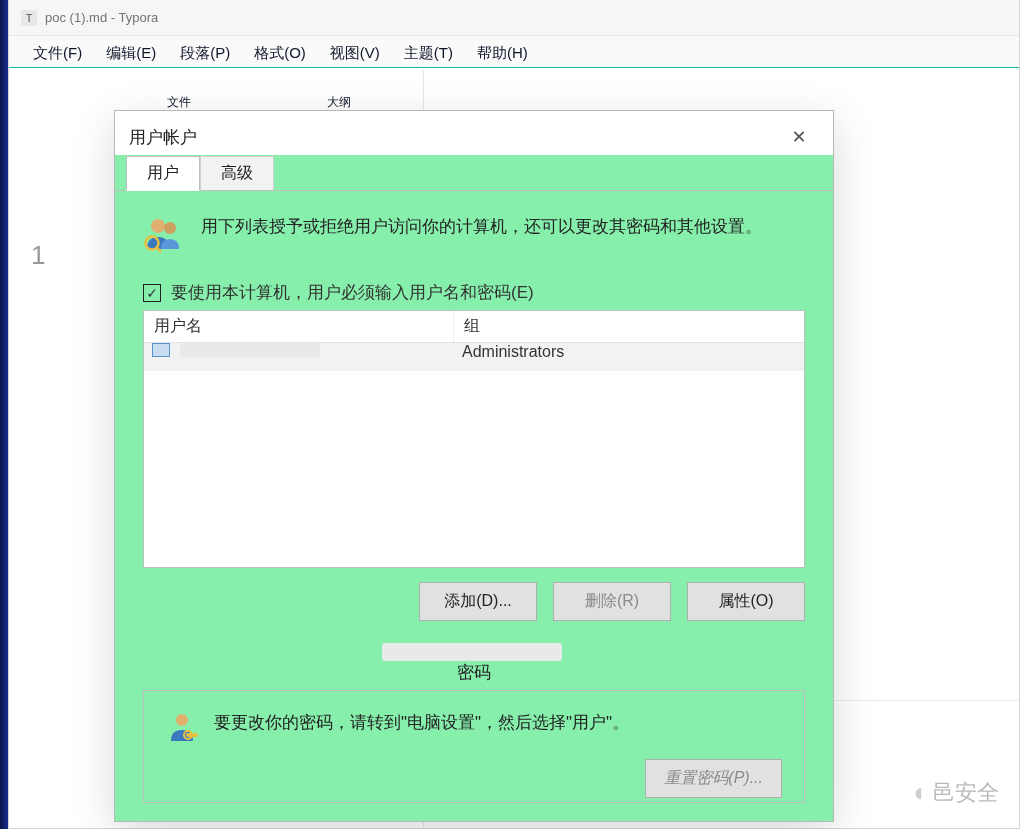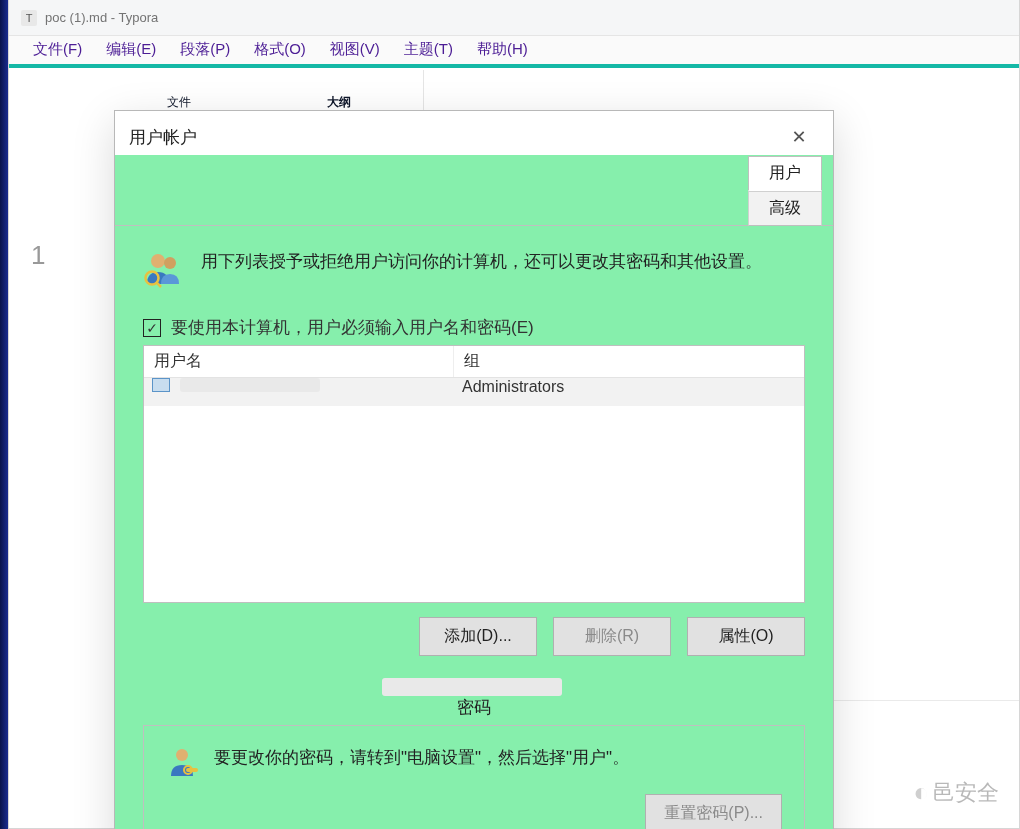--- a/index.html
+++ b/index.html
@@ -44,26 +44,26 @@
     width: 16px; height: 16px;
     background: #e8e8e8;
     display: inline-flex; align-items:center; justify-content:center;
     border-radius:2px; font-size:11px; color:#555;
     margin-right: 8px;
   }
   .titlebar .title-text { color:#737373; font-size:13px; }
 
   .menubar {
     height: 32px;
-    display: flex; align-items: flex-start;
+    display: flex; align-items: flex-end;
     padding: 0 12px;
     background:#fafafa;
-    border-bottom: 4px solid #14b8a6;
+    border-bottom: 1px solid #14b8a6;
     font-size: 15px;
-    color:#4c1d95;
+    color:#0f172a;
   }
   .menubar .menu-item {
     padding: 4px 12px;
     cursor: default;
   }
 
   .editor-area {
     position: absolute;
     left: 0; right: 0;
     top: 70px; bottom: 0;
@@ -76,21 +76,21 @@
     background: #fff;
     padding-top: 24px;
   }
   .side-tabs {
     display: flex;
     padding-left: 90px;
     font-size: 12px;
     color: #0f172a;
   }
   .side-tabs .stab { width: 160px; text-align: center; }
-  .stab.active { font-weight: 700; }
+  .stab.active { font-weight: 400; }
 
   .line-gutter {
     position: absolute;
     left: 22px; top: 170px;
     font-size: 26px; color: #999;
   }
 
   .main-content {
     flex: 1;
     padding: 0;
@@ -156,21 +156,20 @@
     display:flex; align-items:center; justify-content:center;
     font-size: 18px; color:#555;
     cursor: default;
   }
 
   .tabstrip {
     display:flex;
     align-items:flex-end;
     padding: 0 11px;
     border-bottom: 1px solid #bfbfbf;
-    flex-direction: column;
   }
   .tabstrip .tab {
     padding: 6px 20px 6px 20px;
     font-size: 16px;
     color:#222;
     border: 1px solid transparent;
     position: relative;
     top: 1px;
     cursor: default;
   }
@@ -277,21 +276,21 @@
     display:flex; align-items:center;flex-direction:column;
   }
   .pwd-head .blur { width:180px; height:18px; margin-right:4px;}
   .pwd-box {
     border: 1px solid #bfbfbf;
     margin-top: 6px;
     padding: 18px 22px 4px 22px;
   }
   .pwd-box .desc-row .people-icon { width:34px; height:34px; margin-right:14px; margin-top:2px;}
   .pwd-box .desc { font-size:17px; line-height:1.6; }
-  .pwd-box .btn-row { margin-top:14px; }
+  .pwd-box .btn-row { margin-top:14px;font-style:italic; }
 </style>
 </head>
 <body>
 
 <div class="desktop-edge"></div>
 
 <div class="app">
   <div class="titlebar">
     <span class="app-icon">T</span>
     <span class="title-text">poc (1).md - Typora</span>

